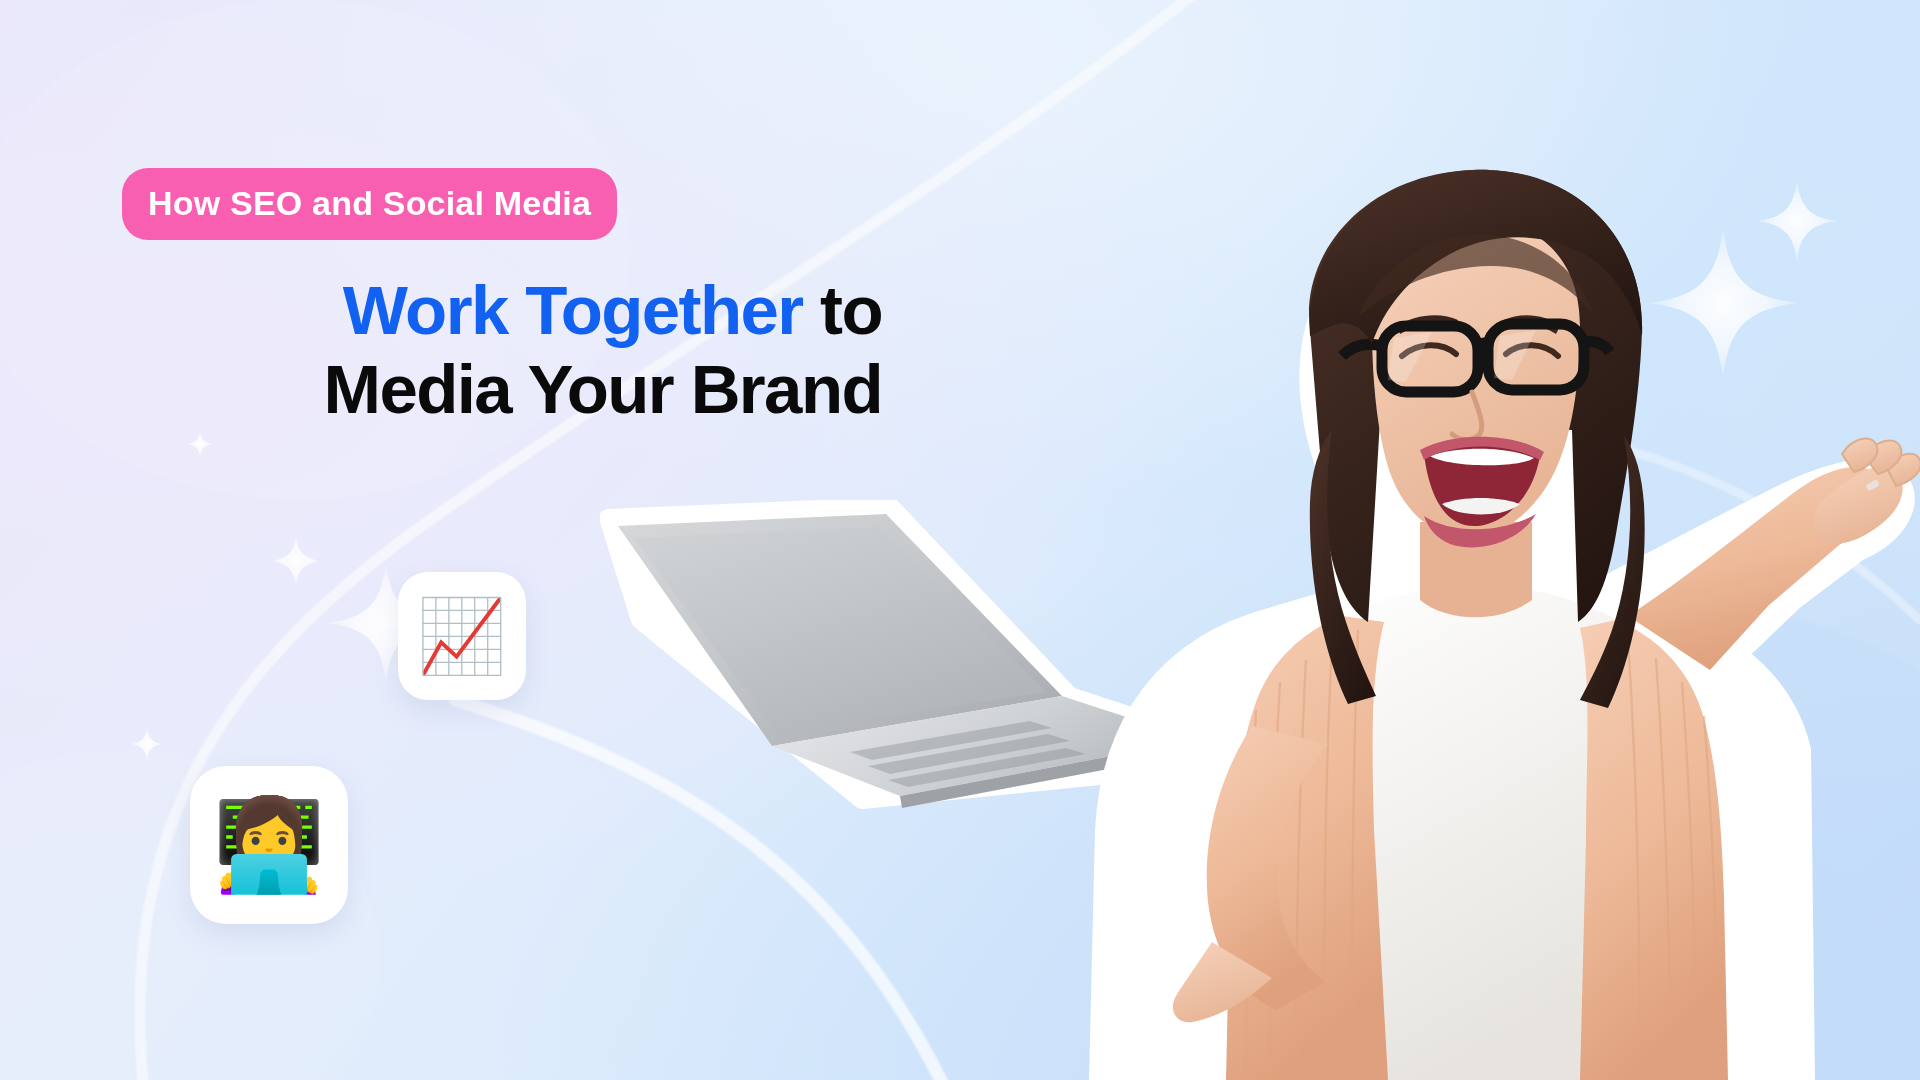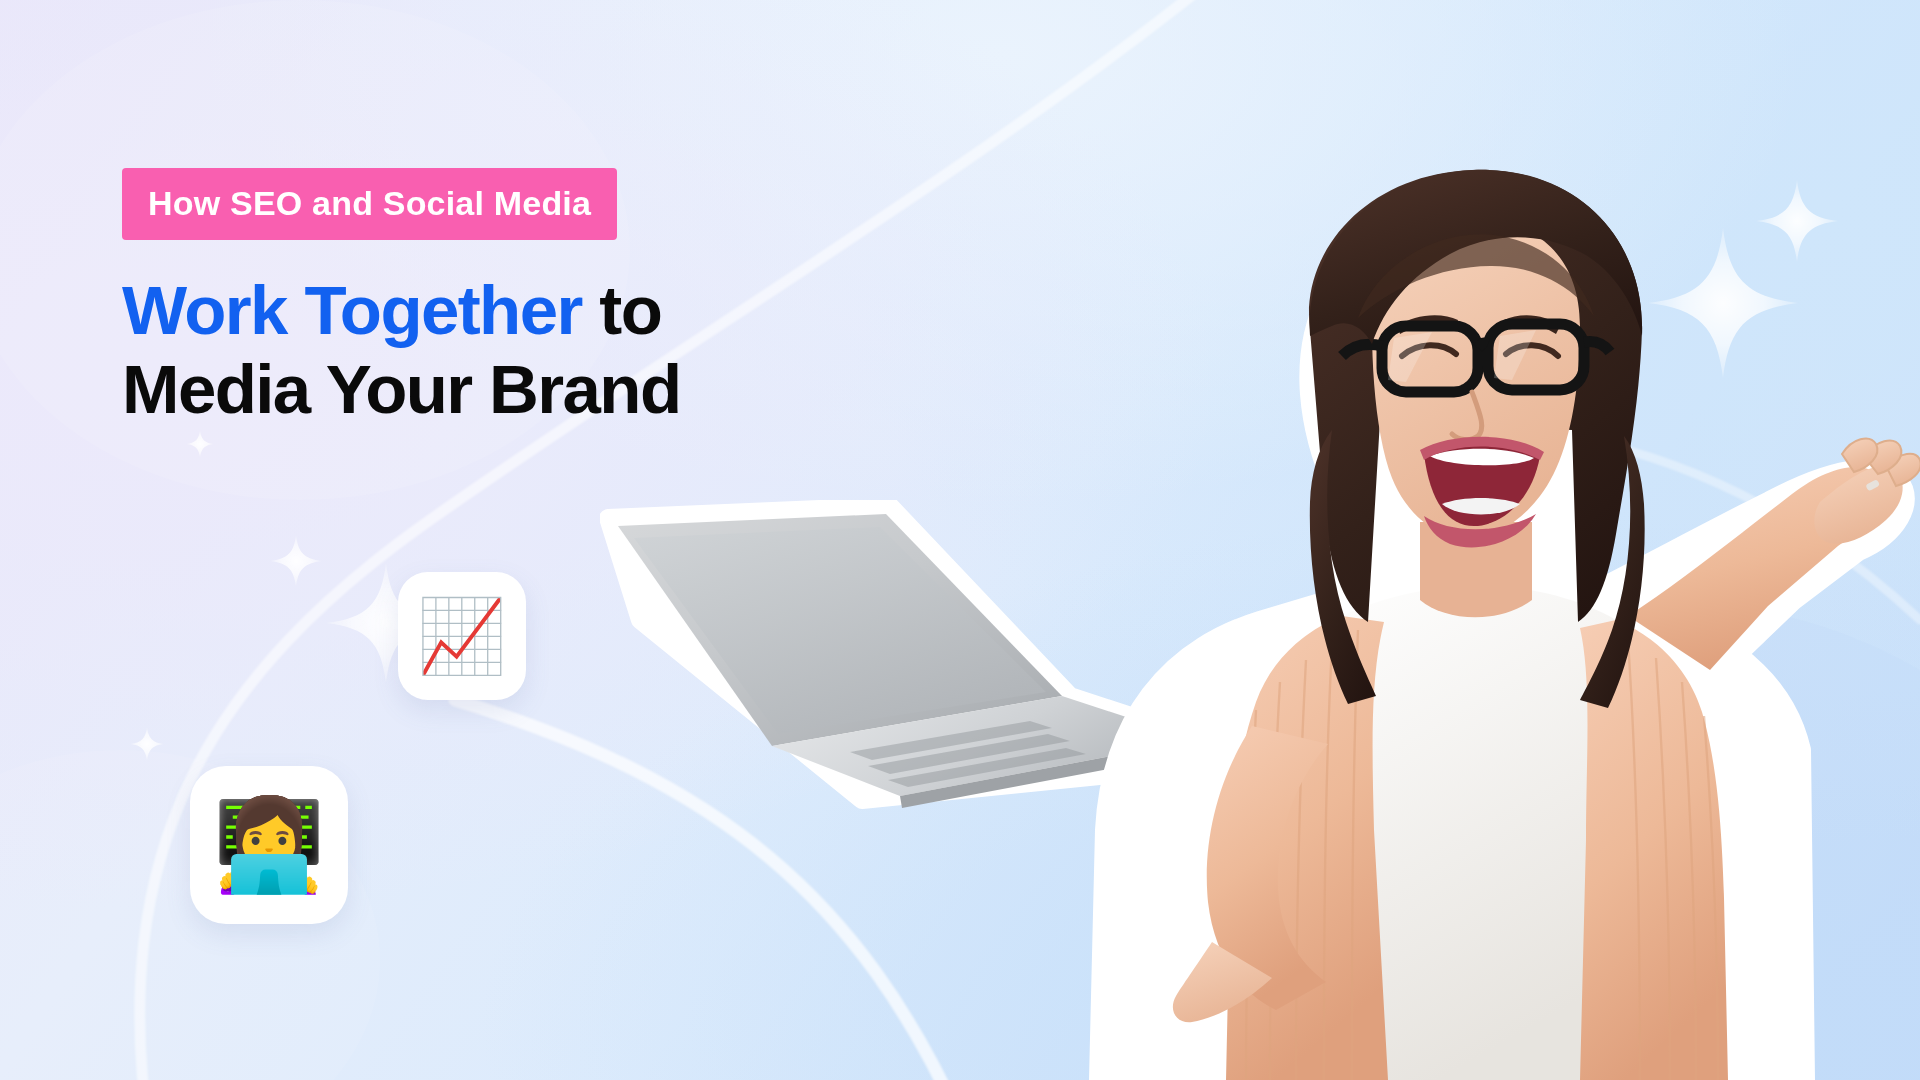--- a/index.html
+++ b/index.html
@@ -31,33 +31,33 @@
   }
   .eyebrow-badge {
     display:inline-block;
     background:#F95FB0;
     color:#ffffff;
     font-size:34px;
     font-weight:bold;
     letter-spacing:0.2px;
     line-height:1;
     padding:18px 26px 20px 26px;
-    border-radius:4px;
+    border-radius:26px;
     white-space:nowrap;
   }
   .headline {
     margin-top:32px;
     font-size:69px;
     font-weight:bold;
     line-height:1.14;
     letter-spacing:-1.6px;
     color:#0a0a0a;
   }
   .headline .hl-accent { color:#1261F0; }
-  .headline .hl-line { display:block; white-space:nowrap; }
+  .headline .hl-line { display:block; white-space:nowrap;text-align:right; }
 
   
   .tile {
     position:absolute;
     background:#ffffff;
     border-radius:26px;
     display:flex;
     align-items:center;
     justify-content:center;
     box-shadow:0 10px 26px rgba(90,110,160,0.13);

